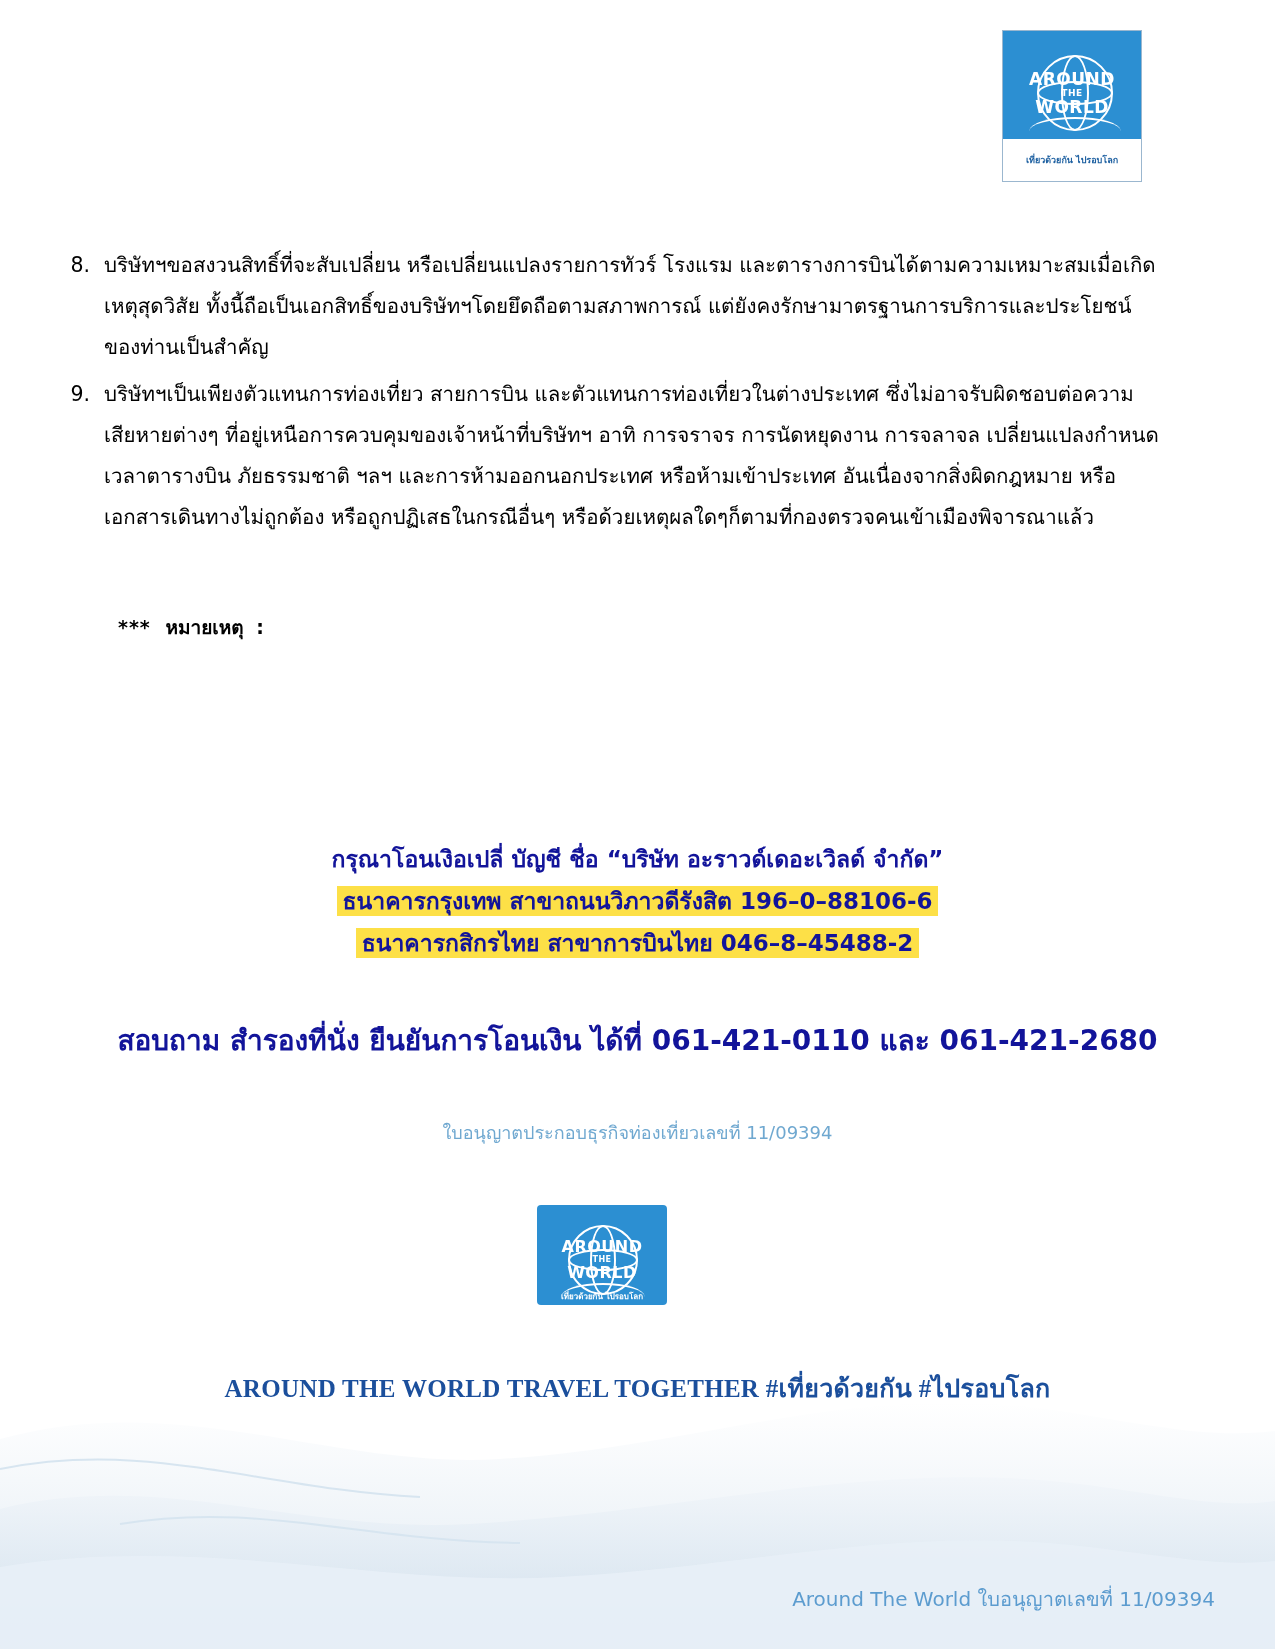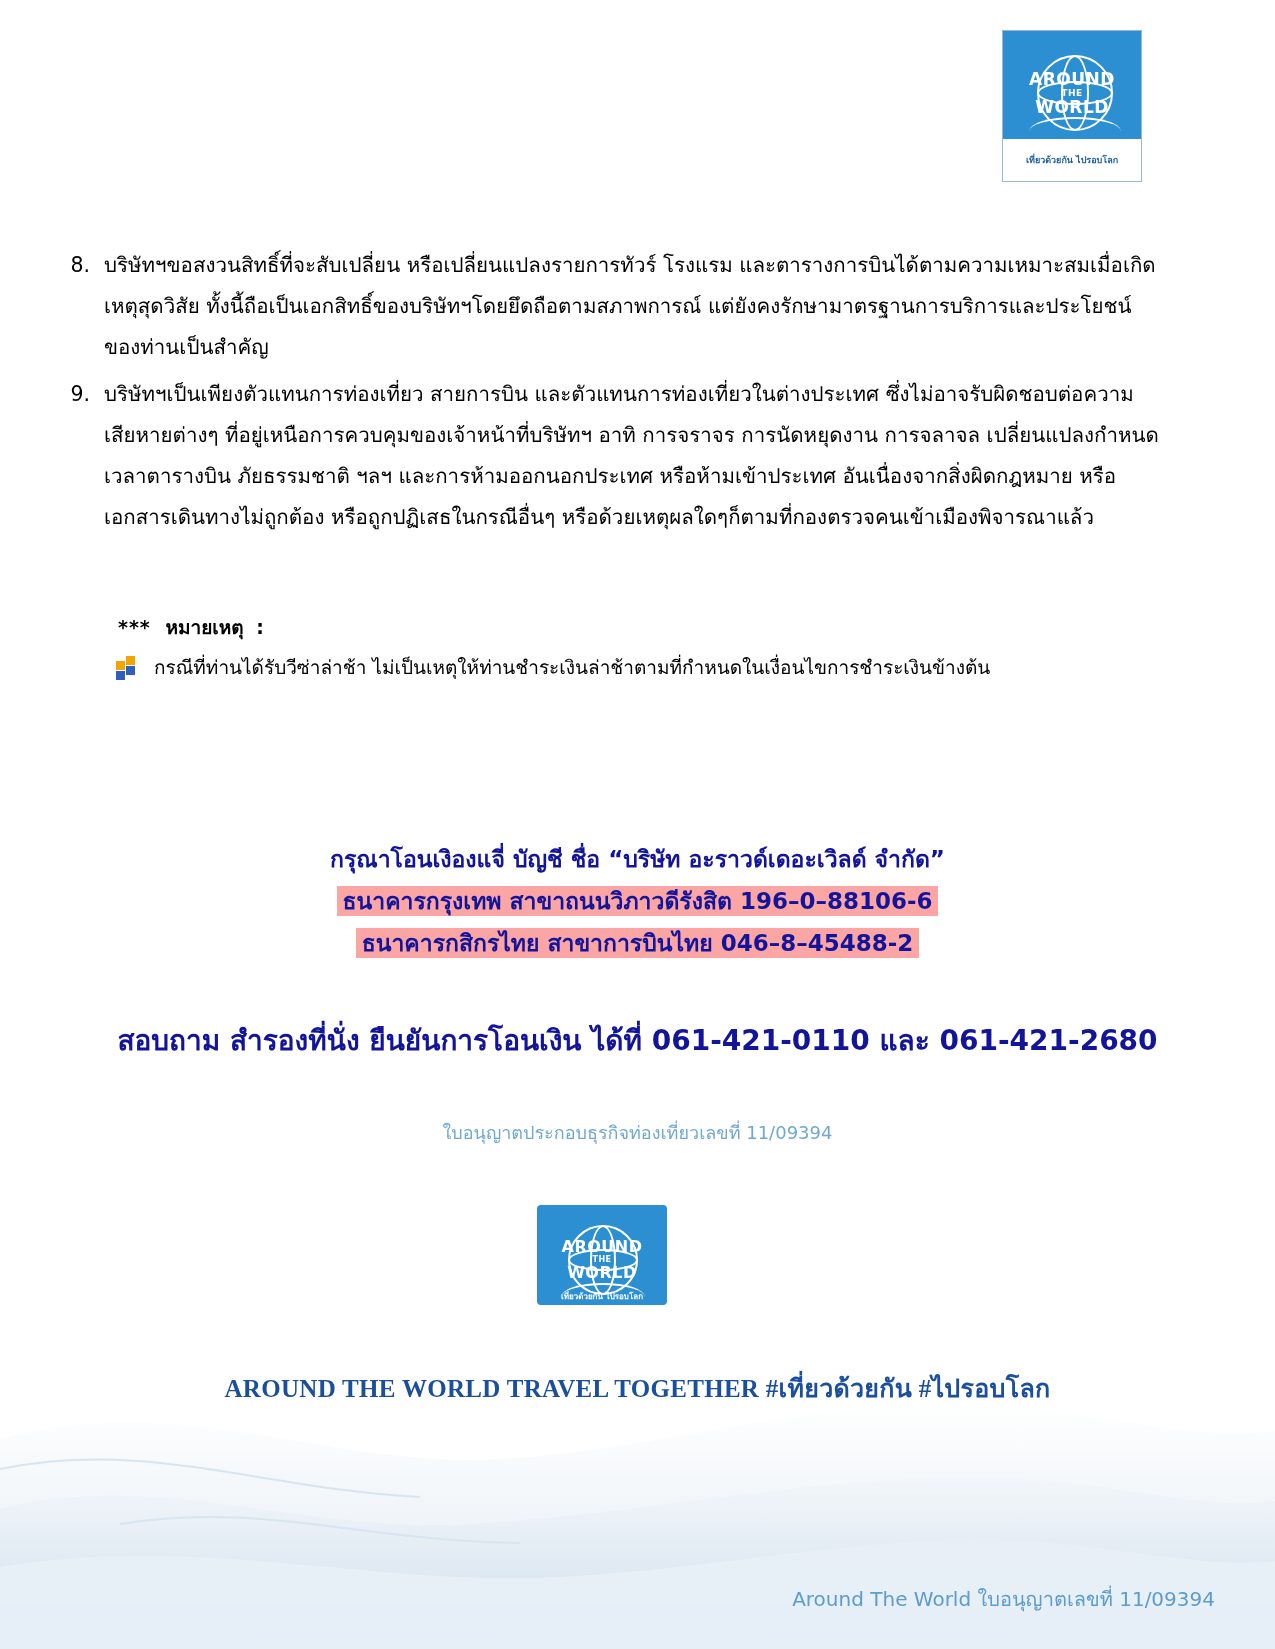--- a/index.html
+++ b/index.html
@@ -161,21 +161,21 @@
     text-align: center;
   }
   .bank-line {
     font-size: 23px;
     font-weight: bold;
     color: #12149a;
     line-height: 42px;
     display: block;
   }
   .bank-line.hl span {
-    background: #fca5a5;
+    background: #fde047;
     padding: 2px 6px;
   }
   .contact {
     position: absolute;
     left: 0;
     top: 1018px;
     width: 1275px;
     text-align: center;
     font-size: 28px;
     font-weight: bold;
@@ -276,36 +276,27 @@
   </div>
 
   <div class="note-head">
     <span class="stars">***</span>
     <span style="margin-left:8px;">หมายเหตุ</span>
     <span style="margin-left:6px;">:</span>
   </div>
 
   <div class="bullets">
 
-    <div class="bullet-row">
-      <span class="bullet-mark">
-        <i class="bm-a"></i>
-          <i class="bm-b"></i>
-          <i class="bm-c"></i>
-          <i class="bm-d"></i>
-      </span>
-      <span class="bullet-text">กรณีที่ท่านได้รับวีซ่าล่าช้า ไม่เป็นเหตุให้ท่านชำระเงินล่าช้าตามที่กำหนดในเงื่อนไขการชำระเงินข้างต้น</span>
-    </div>
 
 
 
   </div>
 
   <div class="bank">
-    <span class="bank-line">กรุณาโอนเงิองแจี่ บัญชี ชื่อ “บริษัท อะราวด์เดอะเวิลด์ จำกัด”</span>
+    <span class="bank-line">กรุณาโอนเงิอเปลี่ บัญชี ชื่อ “บริษัท อะราวด์เดอะเวิลด์ จำกัด”</span>
     <span class="bank-line hl"><span>ธนาคารกรุงเทพ สาขาถนนวิภาวดีรังสิต 196–0–88106-6</span></span>
     <span class="bank-line hl"><span>ธนาคารกสิกรไทย สาขาการบินไทย 046–8–45488-2</span></span>
   </div>
 
   <div class="contact">สอบถาม สำรองที่นั่ง ยืนยันการโอนเงิน ได้ที่ 061-421-0110 และ 061-421-2680</div>
 
   <div class="operator">
     <div>ใบอนุญาตประกอบธุรกิจท่องเที่ยวเลขที่ 11/09394</div>
   </div>
 

